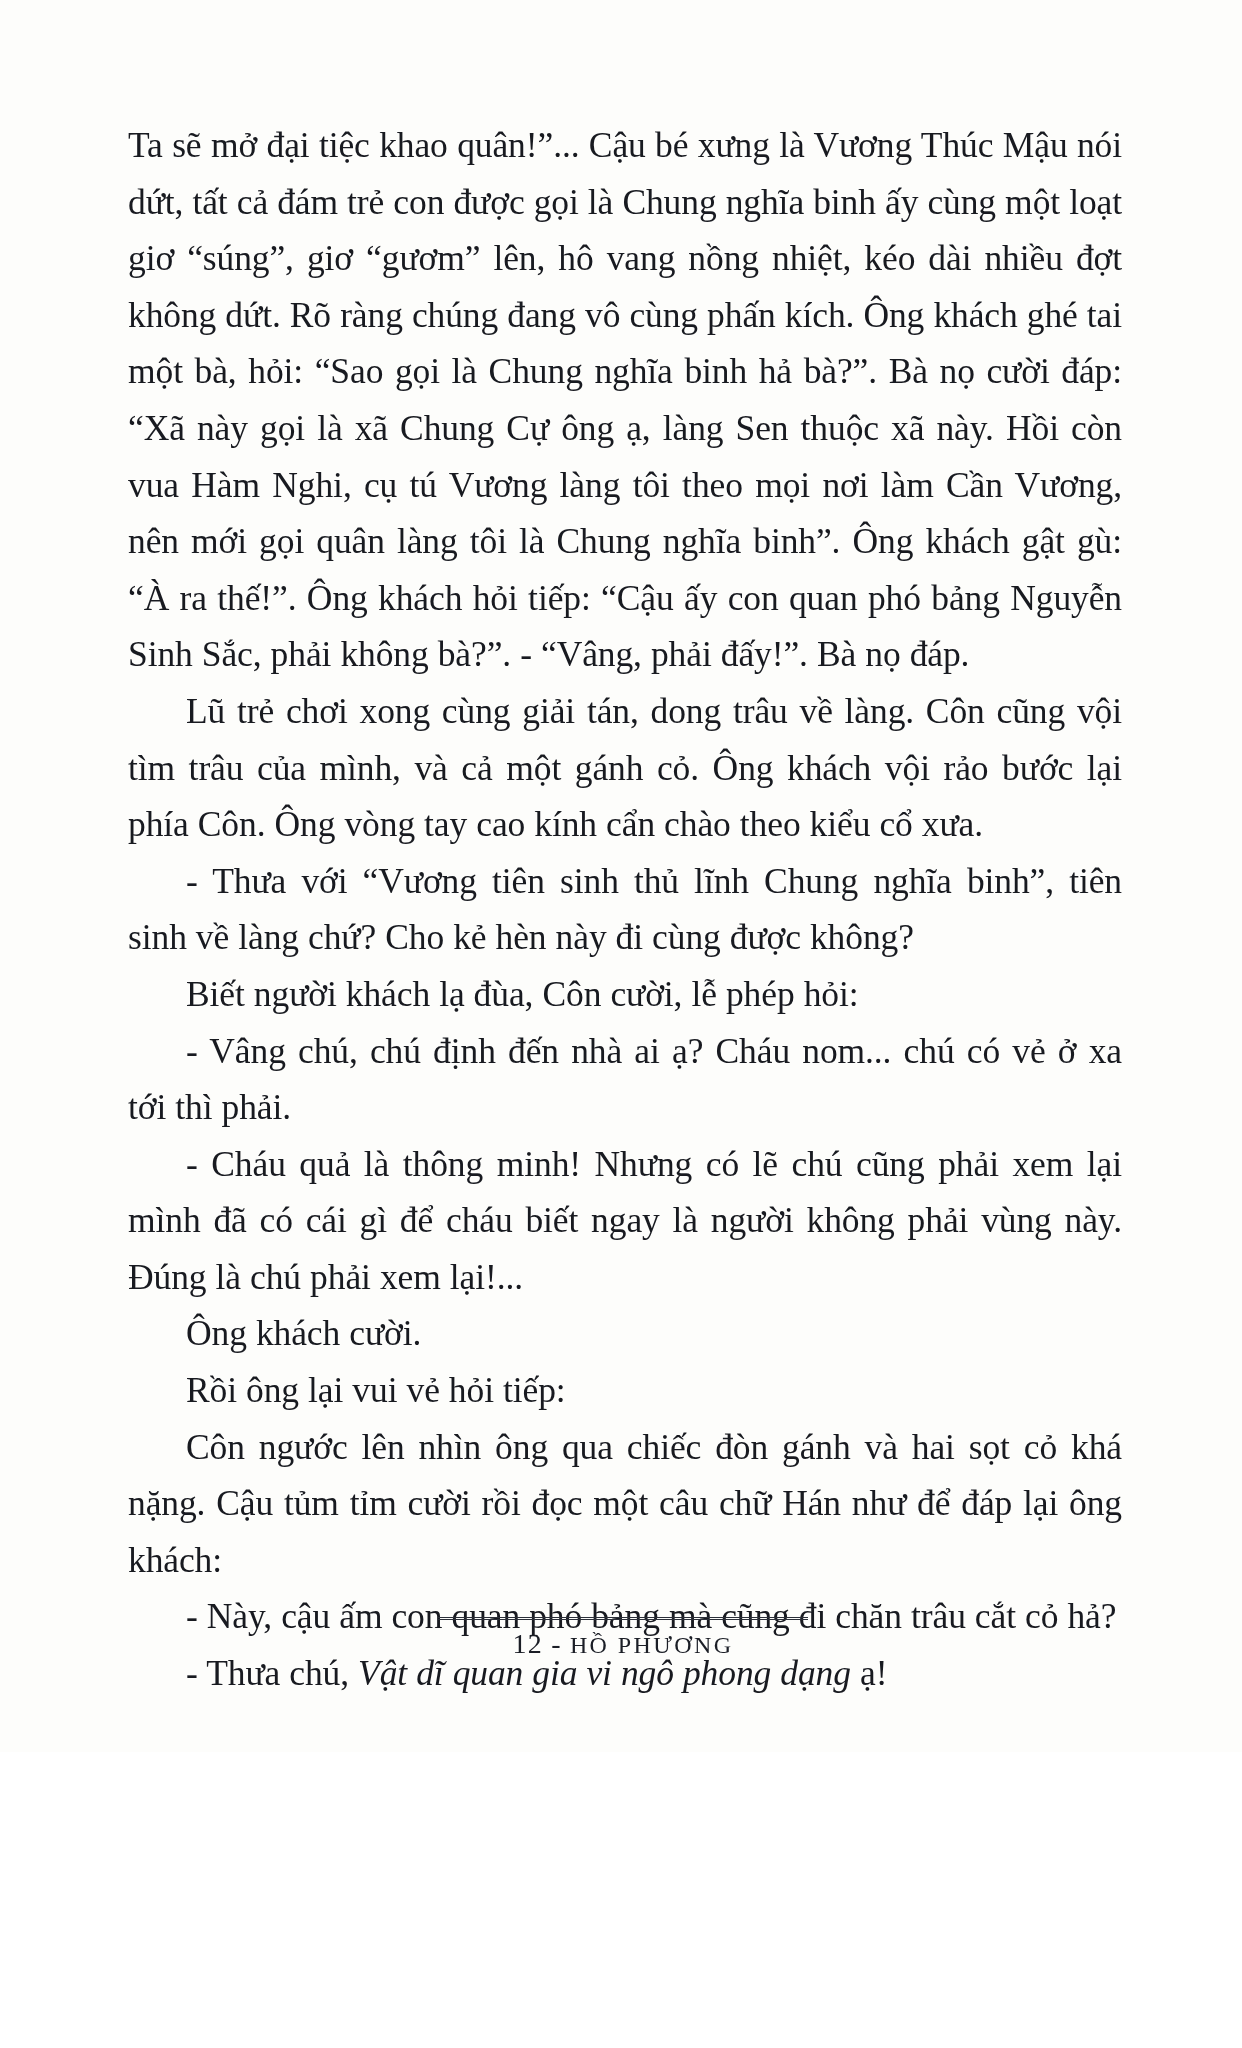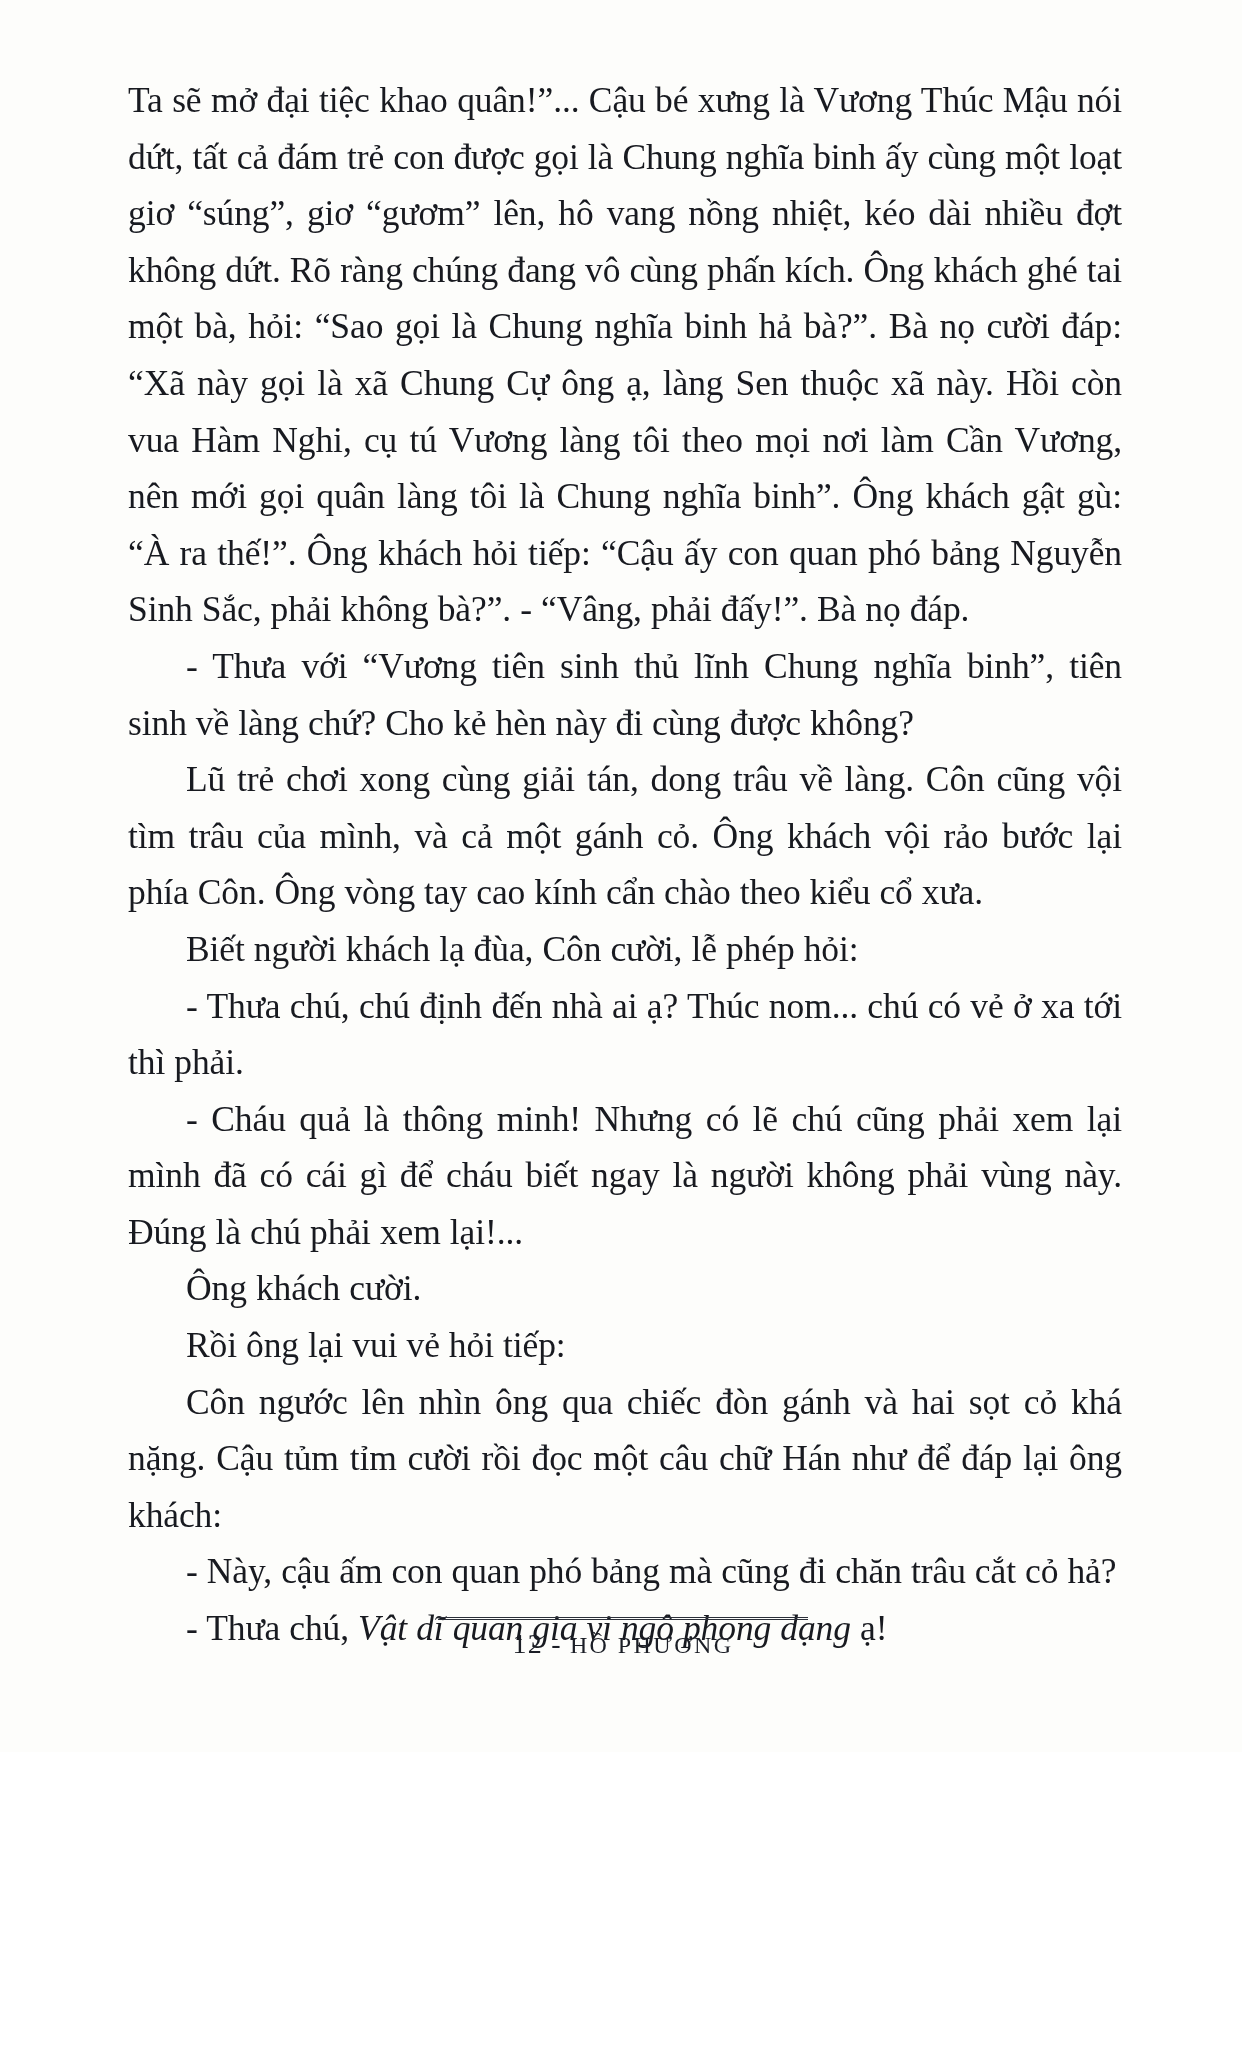--- a/index.html
+++ b/index.html
@@ -13,21 +13,21 @@
     font-family: "Liberation Serif", "DejaVu Serif", serif;
     color: #14161c;
     overflow: hidden;
   }
   .page {
     position: relative;
     width: 1242px;
     height: 1752px;
     background: #fdfdfb;
     box-sizing: border-box;
-    padding: 72px 120px 0 128px;
+    padding: 117px 120px 0 128px;
   }
   .body-text {
     font-size: 35.5px;
     line-height: 56.6px;
     text-align: justify;
     text-justify: inter-word;
     letter-spacing: -0.1px;
     word-spacing: 0.3px;
     color: #181a20;
   }
@@ -75,27 +75,27 @@
 </style>
 </head>
 <body>
 
 <div class="page">
 
   <div class="body-text">
 
     <p class="noindent">Ta sẽ mở đại tiệc khao quân!”... Cậu bé xưng là Vương Thúc Mậu nói dứt, tất cả đám trẻ con được gọi là Chung nghĩa binh ấy cùng một loạt giơ “súng”, giơ “gươm” lên, hô vang nồng nhiệt, kéo dài nhiều đợt không dứt. Rõ ràng chúng đang vô cùng phấn kích. Ông khách ghé tai một bà, hỏi: “Sao gọi là Chung nghĩa binh hả bà?”. Bà nọ cười đáp: “Xã này gọi là xã Chung Cự ông ạ, làng Sen thuộc xã này. Hồi còn vua Hàm Nghi, cụ tú Vương làng tôi theo mọi nơi làm Cần Vương, nên mới gọi quân làng tôi là Chung nghĩa binh”. Ông khách gật gù: “À ra thế!”. Ông khách hỏi tiếp: “Cậu ấy con quan phó bảng Nguyễn Sinh Sắc, phải không bà?”. - “Vâng, phải đấy!”. Bà nọ đáp.</p>
 
+    <p class="indent">Lũ trẻ chơi xong cùng giải tán, dong trâu về làng. Côn cũng vội tìm trâu của mình, và cả một gánh cỏ. Ông khách vội rảo bước lại phía Côn. Ông vòng tay cao kính cẩn chào theo kiểu cổ xưa.</p>
+
     <p class="indent">- Thưa với “Vương tiên sinh thủ lĩnh Chung nghĩa binh”, tiên sinh về làng chứ? Cho kẻ hèn này đi cùng được không?</p>
-
-    <p class="indent">Lũ trẻ chơi xong cùng giải tán, dong trâu về làng. Côn cũng vội tìm trâu của mình, và cả một gánh cỏ. Ông khách vội rảo bước lại phía Côn. Ông vòng tay cao kính cẩn chào theo kiểu cổ xưa.</p>
 
     <p class="indent">Biết người khách lạ đùa, Côn cười, lễ phép hỏi:</p>
 
-    <p class="indent">- Thưa chú, chú định đến nhà ai ạ? Thúc nom... chú có vẻ ở xa tới thì phải.</p>
+    <p class="indent">- Vâng chú, chú định đến nhà ai ạ? Cháu nom... chú có vẻ ở xa tới thì phải.</p>
 
     <p class="indent">- Cháu quả là thông minh! Nhưng có lẽ chú cũng phải xem lại mình đã có cái gì để cháu biết ngay là người không phải vùng này. Đúng là chú phải xem lại!...</p>
 
     <p class="indent">Ông khách cười.</p>
 
     <p class="indent">Rồi ông lại vui vẻ hỏi tiếp:</p>
 
     <p class="indent">Côn ngước lên nhìn ông qua chiếc đòn gánh và hai sọt cỏ khá nặng. Cậu tủm tỉm cười rồi đọc một câu chữ Hán như để đáp lại ông khách:</p>
 
     <p class="indent">- Này, cậu ấm con quan phó bảng mà cũng đi chăn trâu cắt cỏ hả?</p>

